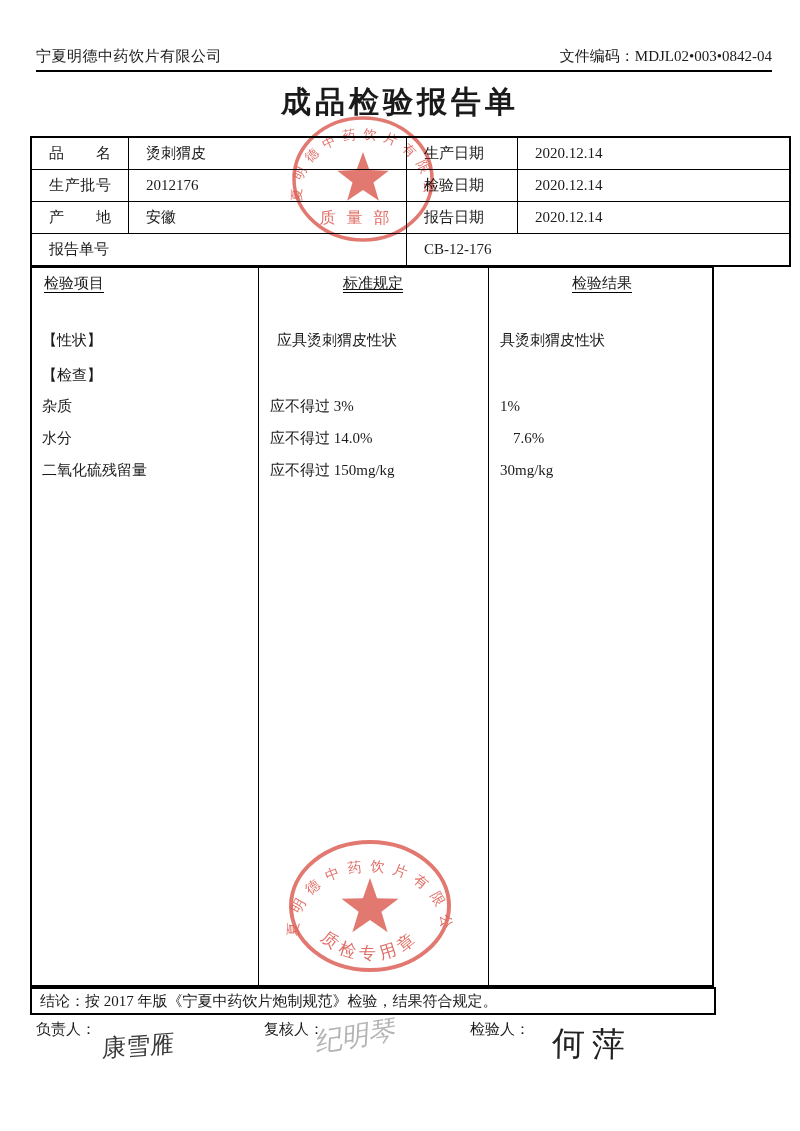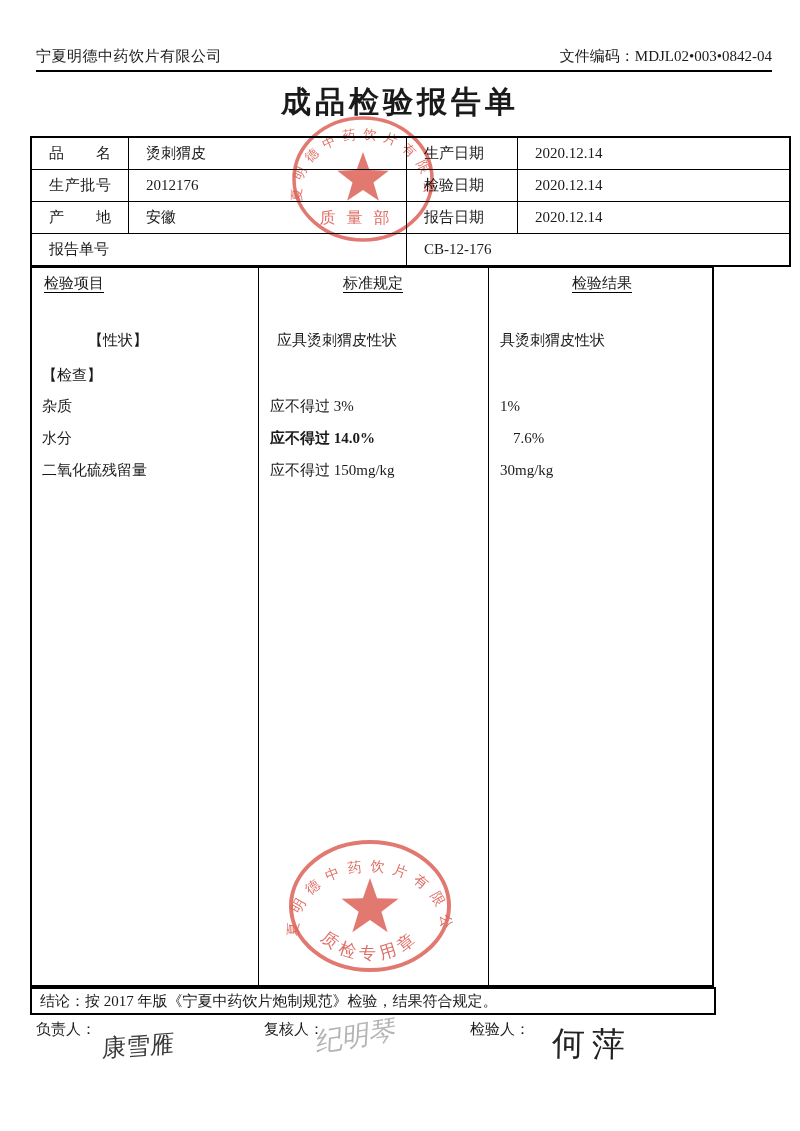--- a/index.html
+++ b/index.html
@@ -80,35 +80,35 @@
       <td colspan="2">CB-12-176</td>
     </tr>
   </tbody>
     </table>
 
   <div class="insp">
     <div class="vline v1"></div>
     <div class="vline v2"></div>
 
     <div class="cellline hd" style="left:12px;top:5px;"><span class="uline">检验项目</span></div>
-    <div class="cellline hd col2c" style="top:5px;"><span class="uline">标准规定</span></div>
+    <div class="cellline hd col2c" style="top:5px;text-decoration:underline;"><span class="uline">标准规定</span></div>
     <div class="cellline hd col3c" style="top:5px;"><span class="uline">检验结果</span></div>
 
-    <div class="cellline" style="left:10px;top:62px;margin-left:46px;">【性状】</div>
+    <div class="cellline" style="left:10px;top:62px;">【性状】</div>
     <div class="cellline" style="left:245px;top:62px;">应具烫刺猬皮性状</div>
     <div class="cellline" style="left:468px;top:62px;">具烫刺猬皮性状</div>
 
     <div class="cellline" style="left:10px;top:97px;">【检查】</div>
 
     <div class="cellline" style="left:10px;top:128px;">杂质</div>
     <div class="cellline" style="left:238px;top:128px;">应不得过 3%</div>
     <div class="cellline" style="left:468px;top:128px;">1%</div>
 
     <div class="cellline" style="left:10px;top:160px;">水分</div>
-    <div class="cellline" style="left:238px;top:160px;font-weight:bold;">应不得过 14.0%</div>
+    <div class="cellline" style="left:238px;top:160px;">应不得过 14.0%</div>
     <div class="cellline" style="left:481px;top:160px;text-align:center;">7.6%</div>
 
     <div class="cellline" style="left:10px;top:192px;">二氧化硫残留量</div>
     <div class="cellline" style="left:238px;top:192px;">应不得过 150mg/kg</div>
     <div class="cellline" style="left:468px;top:192px;">30mg/kg</div>
   </div>
 
   <div class="conclusion">
     <span>结论：</span><span>按 2017 年版《宁夏中药饮片炮制规范》检验，结果符合规定。</span>
   </div>

